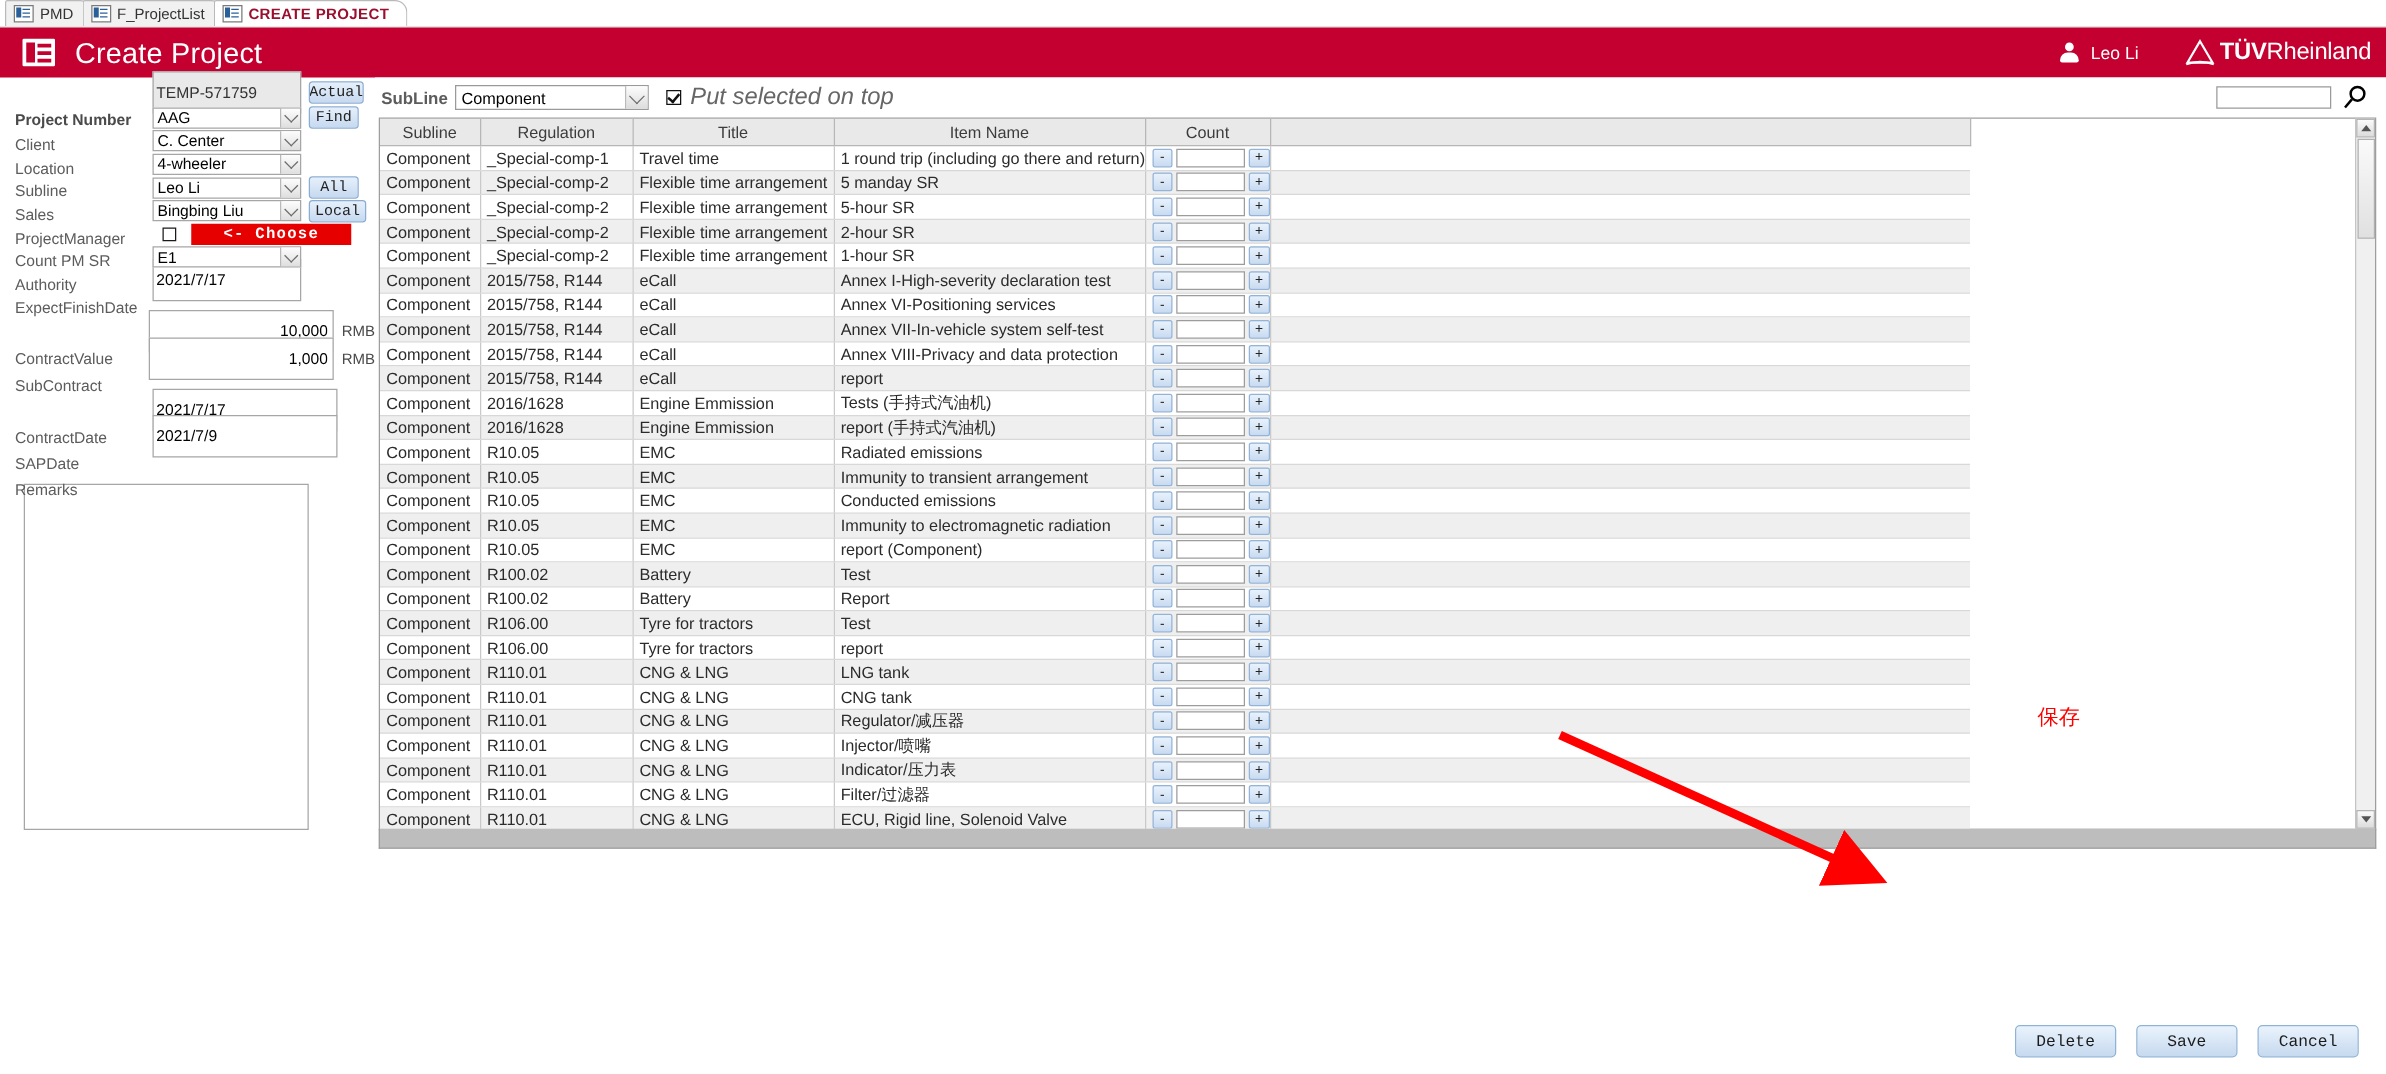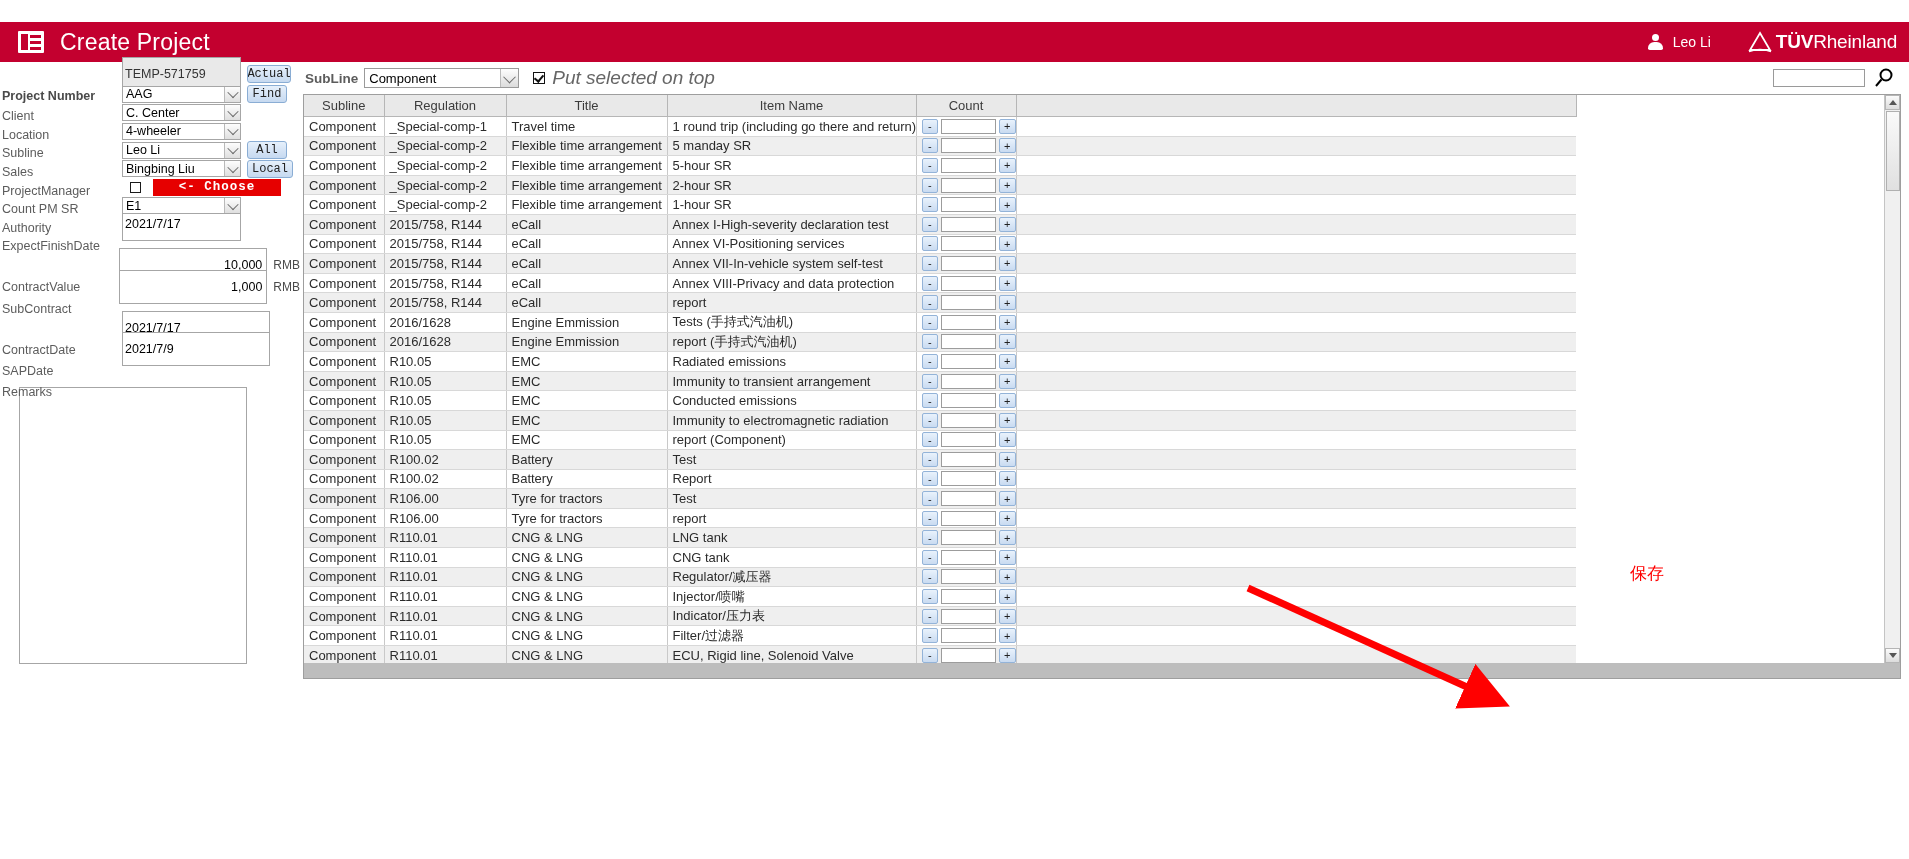--- a/index.html
+++ b/index.html
@@ -114,21 +114,21 @@
 
   
   .form {
     position: absolute; left: 0; top: 62px; width: 300px;
   }
   .frow {
     display: flex; align-items: center;
     height: 18.6px;
   }
   .flabel {
-    width: 122px; padding-left: 2px; box-sizing: border-box;
+    width: 122px; padding-left: 12px; box-sizing: border-box;
     color: #5c5c5c; font-size: 12.5px; margin-top: 44px;
   }
   .fin {
     width: 119px; height: 17px; box-sizing: border-box;
     border: 1px solid #a6a6a6; background: #ffffff;
     font-size: 12.5px; color: #000; padding: 16px 2px;
     font-family: "Liberation Sans", sans-serif;
     line-height: 15px;
   }
   .fin.readonly { background: #e9e9e9; color: #333; width: 119px; }
@@ -322,20 +322,34 @@
   .annot-arrow {
     position: absolute; left: 1240px; top: 580px;
     width: 280px; height: 130px; pointer-events: none;
   }
 </style>
 </head>
 <body>
 
 <div id="app">
 
+  <div class="tabstrip">
+    <div class="tab">
+      <span class="tab-ico"></span>
+      <span>PMD</span>
+    </div>
+    <div class="tab">
+      <span class="tab-ico"></span>
+      <span>F_ProjectList</span>
+    </div>
+    <div class="tab active">
+      <span class="tab-ico"></span>
+      <span>CREATE PROJECT</span>
+    </div>
+  </div>
 
   <div class="header">
     <span class="header-icon"></span>
     <span class="header-title">Create Project</span>
     <div class="header-right">
       <span class="user-icon"></span>
       <span class="user-name">Leo Li</span>
       <div class="brand">
         <svg class="brand-tri" width="26" height="24" viewBox="0 0 26 24">
           <path d="M13 3 L23 20 L3 20 Z" fill="none" stroke="#ffffff" stroke-width="1.8"></path>
@@ -908,20 +922,25 @@
         <div class="vs-thumb"></div>
         <div class="vs-arrow bottom">
             <i></i>
           </div>
       </div>
     </div>
 
     <div class="gridfooter"></div>
   </div>
 
+  <div class="bottombar">
+    <div class="btn">Delete</div>
+    <div class="btn">Save</div>
+    <div class="btn">Cancel</div>
+  </div>
 
   <div class="annot-text">保存</div>
   <svg class="annot-arrow" viewBox="0 0 280 130">
     <defs>
       <marker id="ah" markerWidth="7" markerHeight="7" refX="2" refY="3.5" orient="auto">
         <polygon points="0 0, 7 3.5, 0 7" fill="#ff0000"></polygon>
       </marker>
     </defs>
     <line x1="8" y1="8" x2="238" y2="112" stroke="#ff0000" stroke-width="7" marker-end="url(#ah)"></line>
   </svg>

